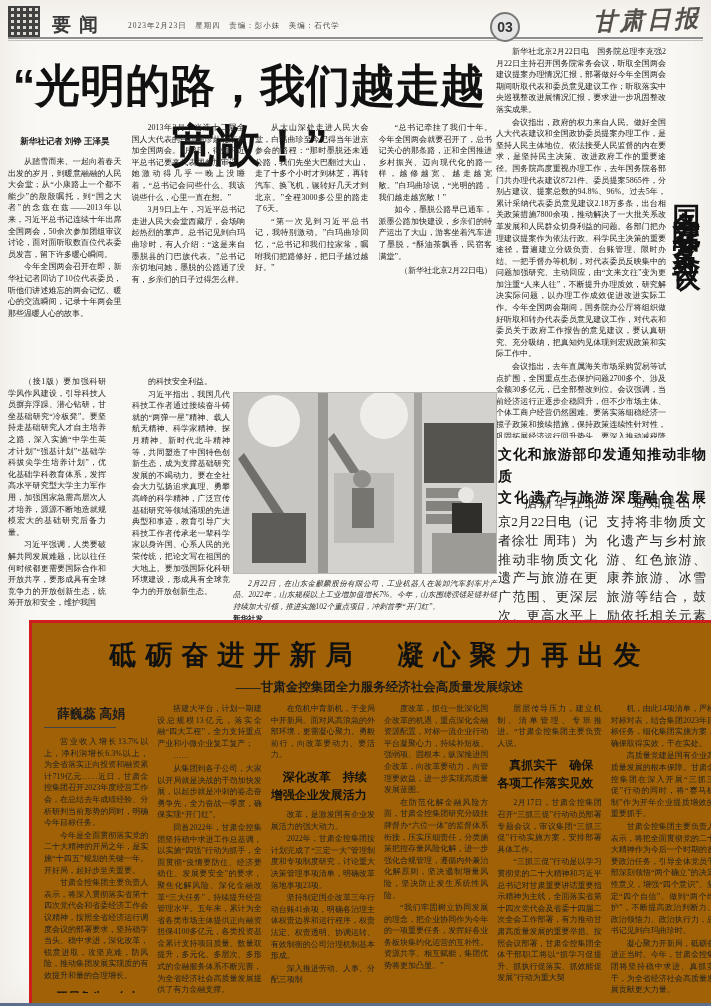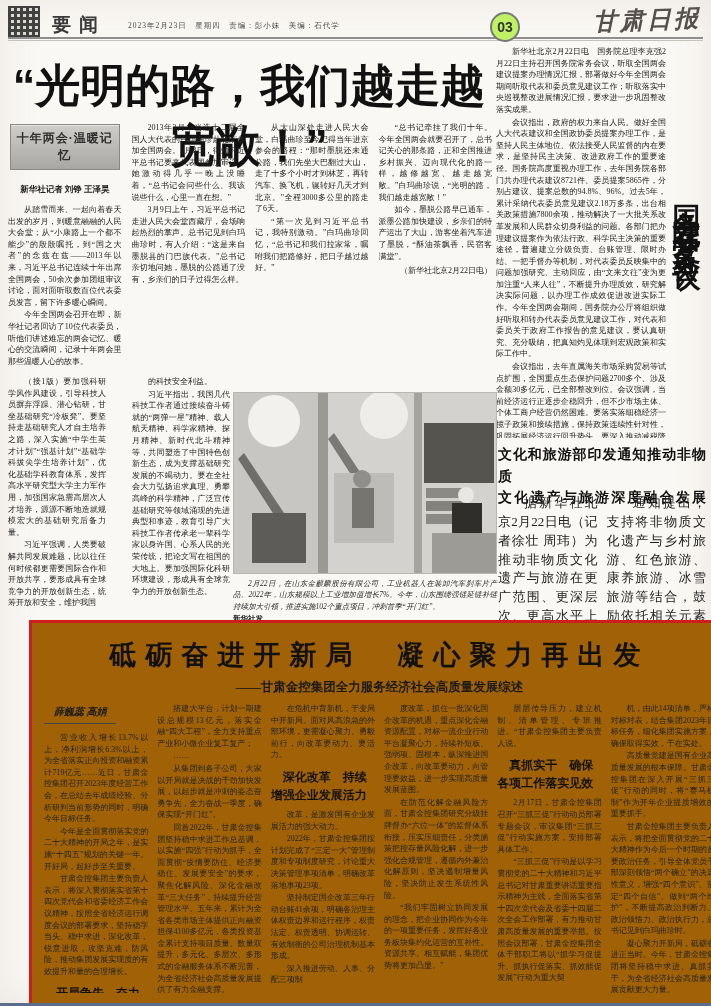--- a/index.html
+++ b/index.html
@@ -12,21 +12,21 @@
   
   .qr { left:8px; top:6px; width:32px; height:32px; background:
         repeating-linear-gradient(0deg,#222 0 3px,transparent 3px 6px),
         repeating-linear-gradient(90deg,#222 0 3px,#d9d5cf 3px 6px); opacity:.85; }
   .section-label { left:52px; top:12px; font-family:"Liberation Sans","DejaVu Sans",sans-serif;
         font-weight:bold; font-size:19px; letter-spacing:8px; color:#3a3a3a; }
   .dateline { left:128px; top:21px; font-size:7.5px; color:#4a4a4a; letter-spacing:1px; }
   .header-rule { left:8px; top:37px; width:695px; height:0; border-top:2px solid #8d8d8d; }
   .header-rule2 { left:8px; top:40px; width:695px; height:0; border-top:1px solid #c5c2bc; }
   .pagenum { left:490px; top:12px; width:30px; height:30px; border:2px solid #777; border-radius:50%;
-        background:#bef264; text-align:center; line-height:26px; font-weight:bold; font-size:14px;
+        background:#e5e5e5; text-align:center; line-height:26px; font-weight:bold; font-size:14px;
         color:#333; font-family:"Liberation Sans","DejaVu Sans",sans-serif; z-index:3; }
   .masthead { right:10px; top:4px; font-size:24px; font-weight:bold; font-style:italic;
         color:#55504a; letter-spacing:3px; transform:rotate(-2deg); }
 
   
   .p, .plist p { font-size:8px; line-height:1.45; text-align:justify; text-indent:2em; color:#222;
         margin-bottom:1px; }
   .colwrap { display:flex; overflow:hidden; }
   .colwrap > div { overflow:hidden; }
 
@@ -70,21 +70,21 @@
 
   
   .feature-box { left:5px; top:620px; width:701px; height:488px; border:3px solid #cf1d1d;
         background:#a16207;margin-left:24px; }
   .feature-headline { left:0; right:0; top:14px; text-align:center; font-weight:bold; font-size:27px;
         letter-spacing:9px; color:#111; }
   .feature-sub { left:0; right:0; top:56px; text-align:center; font-weight:bold; font-size:12.5px;
         color:#1a1a1a; }
   .feature-cols { left:12px; top:80px; width:671px; height:290px; gap:9px; }
   .feature-cols > div { flex:1; }
-  .feature-byline { font-weight:bold; font-size:10px; margin:2px 0 4px; text-indent:1em;font-style:italic; }
+  .feature-byline { font-weight:bold; font-size:13px; margin:2px 0 4px; text-indent:1em; }
   .byline-rule { width:72px; border-top:1px solid #444; margin:2px 0 8px; }
   .subhead { font-weight:bold; font-size:12px; line-height:1.5; margin:7px 0 5px; color:#111;
         text-indent:1em; font-family:"Liberation Sans","DejaVu Sans",sans-serif; }
 
   .bottom-line { left:0; top:1003px; width:711px; height:3px; background:#5c6e8c; }
 </style>
 </head>
 <body>
 
 <div class="page">
@@ -93,21 +93,20 @@
   <div class="abs section-label">要闻</div>
   <div class="abs dateline">2023年2月23日　星期四　责编：彭小妹　美编：石代学</div>
   <div class="abs header-rule"></div>
   <div class="abs header-rule2"></div>
   <div class="abs pagenum">03</div>
   <div class="abs masthead">甘肃日报</div>
 
   <h1 class="abs lead-headline">“光明的路，我们越走越宽敞！”</h1>
   <div class="abs colwrap lead-cols">
     <div>
-      <span class="series-badge">十年两会·温暖记忆</span>
       <div class="byline-c">新华社记者 刘铮 王泽昊</div>
       <div class="plist">
           <p>从踏雪而来、一起向着春天出发的岁月，到暖意融融的人民大会堂；从“小康路上一个都不能少”的殷殷嘱托，到“国之大者”的念兹在兹——2013年以来，习近平总书记连续十年出席全国两会，50余次参加团组审议讨论，面对面听取数百位代表委员发言，留下许多暖心瞬间。</p>
           <p>今年全国两会召开在即，新华社记者回访了10位代表委员，听他们讲述难忘的两会记忆、暖心的交流瞬间，记录十年两会里那些温暖人心的故事。</p>
         </div>
     </div>
     <div>
       <div class="plist">
           <p>2013年3月，当选十二届全国人大代表的白玛曲珍赴北京参加全国两会。3月8日，得知习近平总书记要来代表团参加审议，她激动得几乎一晚上没睡着，“总书记会问些什么、我该说些什么，心里一直在想。”</p>
           <p>3月9日上午，习近平总书记走进人民大会堂西藏厅，会场响起热烈的掌声。总书记见到白玛曲珍时，有人介绍：“这是来自墨脱县的门巴族代表。”总书记亲切地问她，墨脱的公路通了没有，乡亲们的日子过得怎么样。</p>

